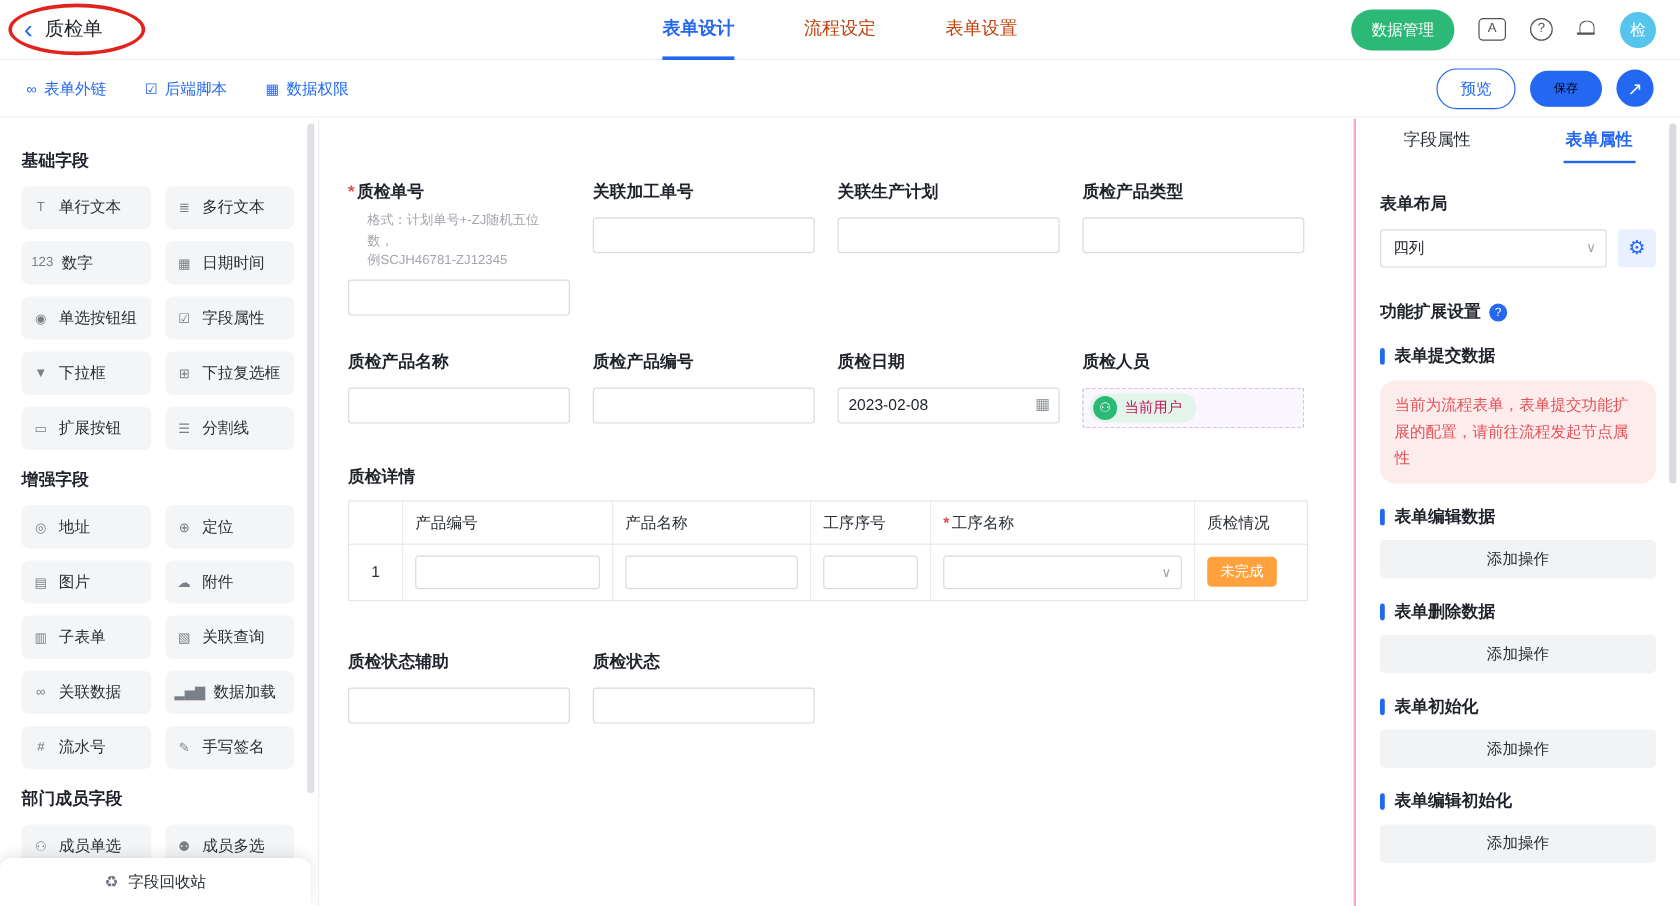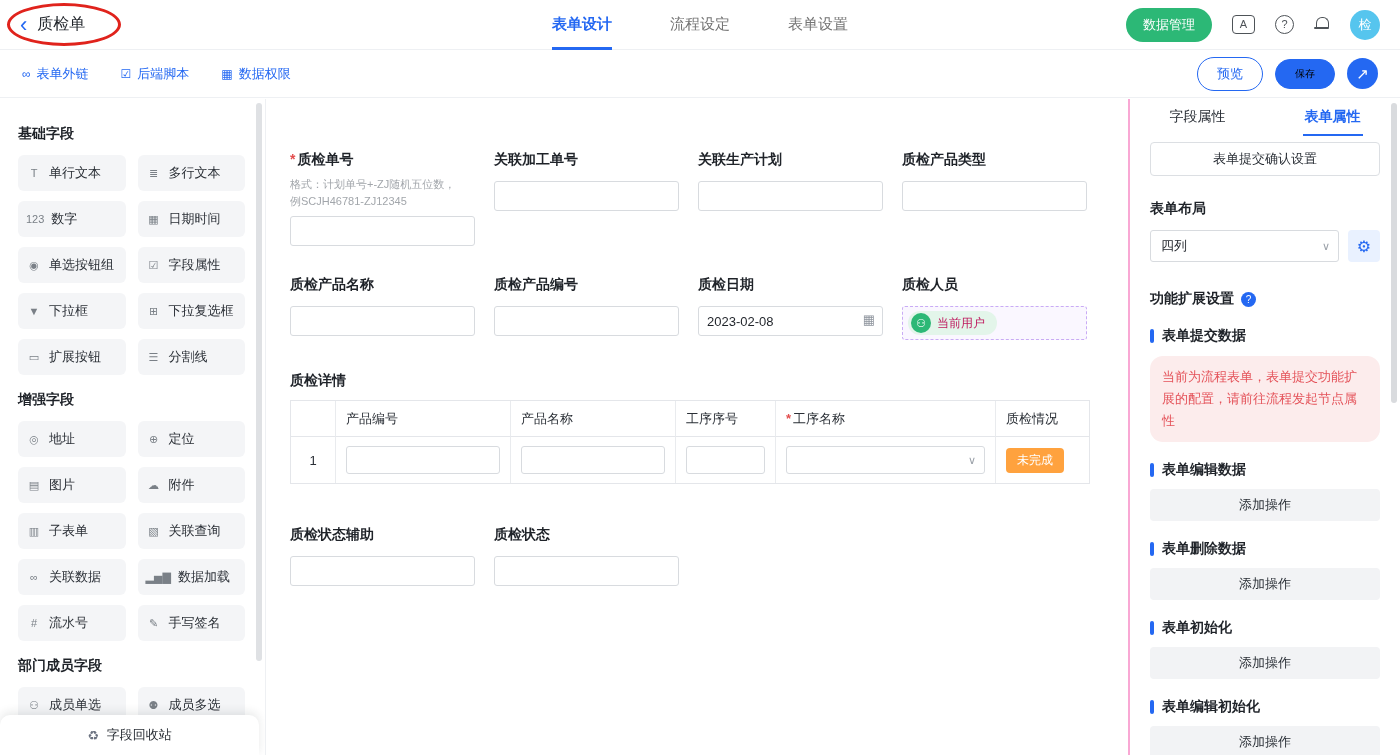--- a/index.html
+++ b/index.html
@@ -6,21 +6,21 @@
 html,body{width:1400px;height:755px}
 body{font-family:"Liberation Sans","DejaVu Sans",sans-serif;color:#1f2329;background:#fff;overflow:hidden}
 .page{position:relative;width:1400px;height:755px;background:#fff;overflow:hidden}
 
 
 .header{position:absolute;top:0;left:0;right:0;height:50px;border-bottom:1px solid #eef0f3;display:flex;align-items:center;padding:0 20px;background:#fff;z-index:6}
 .back{color:#2468f2;font-size:22px;line-height:1;margin-right:10px;cursor:pointer}
 .doc-title{font-size:16px;color:#1f2329}
 .ellipse{position:absolute;left:7px;top:3px;width:114px;height:43px;border:3px solid #e0231c;border-radius:50%;pointer-events:none;z-index:7}
 .tabs{position:absolute;left:50%;top:0;transform:translateX(-50%);display:flex;gap:58px;height:50px}
-.tab{line-height:47px;font-size:15px;color:#737373;border-bottom:3px solid transparent;cursor:pointer;white-space:nowrap}
+.tab{line-height:47px;font-size:15px;color:#c2410c;border-bottom:3px solid transparent;cursor:pointer;white-space:nowrap}
 .tab.active{color:#2468f2;border-bottom-color:#2468f2;font-weight:bold}
 .hright{margin-left:auto;display:flex;align-items:center;gap:20px}
 .btn-green{background:#2cb876;color:#fff;font-size:13px;padding:8px 17px;border-radius:17px;border:none;cursor:pointer;font-family:inherit}
 .icon-lang{width:23px;height:19px;border:1.5px solid #4e5358;border-radius:4px;font-size:11px;line-height:16px;text-align:center;color:#4e5358;cursor:pointer}
 .icon-help{width:19px;height:19px;border:1.5px solid #4e5358;border-radius:50%;font-size:11px;line-height:16px;text-align:center;color:#4e5358;cursor:pointer}
 .bell{position:relative;width:16px;height:15px;cursor:pointer}
 .bell::before{content:"";position:absolute;left:2px;top:0;width:11px;height:10px;border:1.6px solid #4e5358;border-bottom:none;border-radius:6px 6px 1px 1px}
 .bell::after{content:"";position:absolute;left:0;top:10px;width:15px;height:2px;background:#4e5358;border-radius:1px}
 .avatar{width:30px;height:30px;border-radius:50%;background:#56c5ee;color:#fff;font-size:13px;display:flex;align-items:center;justify-content:center;cursor:pointer}
 
@@ -42,21 +42,21 @@
 .sb-scroll{position:absolute;right:3px;top:4px;width:6px;height:558px;background:#dfe1e4;border-radius:3px;cursor:pointer}
 .recycle{position:absolute;left:0;right:6px;bottom:0;height:40px;background:#fff;box-shadow:0 -3px 10px rgba(31,35,41,.10);border-radius:10px 10px 0 0;display:flex;align-items:center;justify-content:center;gap:8px;font-size:13px;color:#2a2f36;cursor:pointer}
 .recycle .ic{color:#6b7280;font-size:13px}
 
 
 .canvas{position:absolute;top:99px;left:267px;right:272px;bottom:0;background:#fff;padding:52px 0 0 23px;overflow:hidden}
 .frow{display:flex;align-items:flex-start}
 .field{width:185px;margin-right:19px;flex-shrink:0}
 .flabel{font-size:14px;font-weight:bold;color:#1f2329;margin-bottom:12px}
 .req::before{content:"*";color:#e34d4d;margin-right:2px;font-weight:bold}
-.fhelp{font-size:11px;color:#a2a6ab;line-height:1.5;margin:-5px 0 7px}
+.fhelp{font-size:11px;color:#a2a6ab;line-height:1.5;margin:-5px 16px 7px}
 .finput{display:block;width:100%;height:30px;border:1px solid #d8dbdf;border-radius:3px;background:#fff;font-size:13px;padding:0 8px;color:#1f2329;font-family:Liberation Sans, sans-serif;outline:none}
 .date-wrap{position:relative}
 .date-icon{position:absolute;right:8px;top:7px;color:#8f959e;font-size:13px;line-height:1;pointer-events:none}
 .person-box{height:34px;border:1px dashed #c9abf5;background:#faf7ff;border-radius:3px;display:flex;align-items:center;padding:0 5px}
 .tag{display:inline-flex;align-items:center;gap:6px;background:#e3f5ea;border-radius:14px;padding:2px 12px 2px 3px}
 .tag .pc{width:20px;height:20px;border-radius:50%;background:#2cb876;color:#fff;font-size:11px;display:flex;align-items:center;justify-content:center}
 .tag .pt{font-size:12px;color:#be185d}
 .sub-title{font-size:14px;font-weight:bold;margin:32px 0 10px}
 .stable{width:800px;border:1px solid #e4e6ea;overflow:hidden}
 .srow{display:flex;width:825px}
@@ -342,21 +342,20 @@
     </div>
   </div>
 
   <div class="panel">
     <div class="ptabs">
       <div class="ptab"><span>字段属性</span></div>
       <div class="ptab active"><span>表单属性</span></div>
     </div>
 
     <div class="pbody">
-      <button class="btn-outline">表单提交确认设置</button>
 
       <div class="plabel">表单布局</div>
       <div class="layout-row">
         <div class="pselect chev"><span>四列</span></div>
         <button class="gear-btn"><span>⚙</span></button>
       </div>
 
       <div class="ext-row">
         <span class="ext-title">功能扩展设置</span>
         <span class="qmark">?</span>

